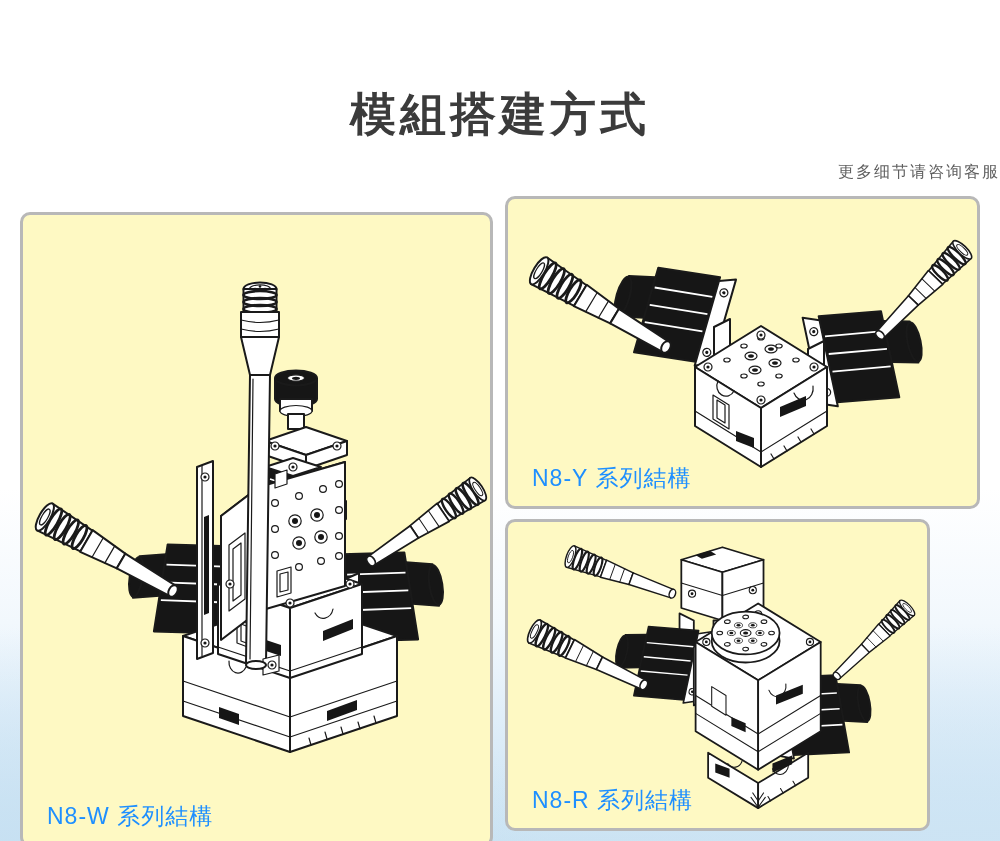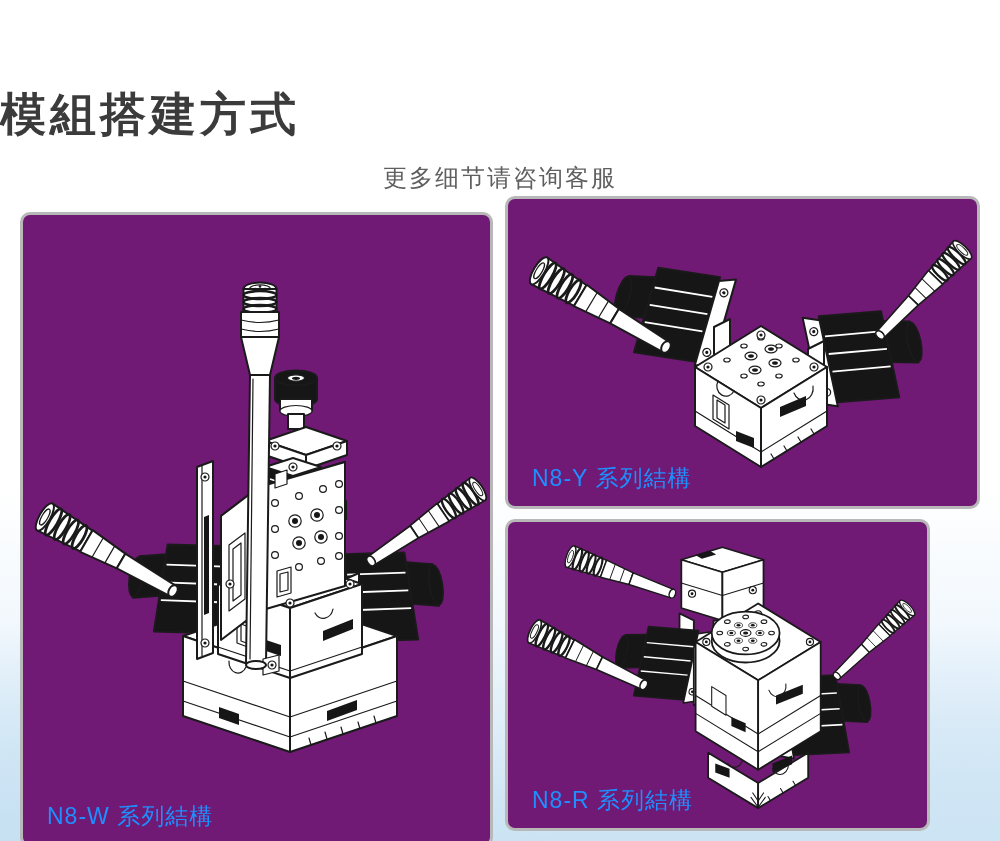--- a/index.html
+++ b/index.html
@@ -5,29 +5,29 @@
   html,body{margin:0;padding:0;}
   body{
     width:1000px;height:841px;position:relative;overflow:hidden;
     font-family:"Liberation Sans","DejaVu Sans",sans-serif;
     background:
       radial-gradient(900px 420px at 6% 102%, rgba(198,224,242,.9) 0%, rgba(198,224,242,0) 55%),
       radial-gradient(900px 420px at 96% 102%, rgba(205,228,244,.85) 0%, rgba(205,228,244,0) 55%),
       linear-gradient(180deg,#ffffff 0%,#ffffff 58%,#f2f8fd 74%,#dcecf8 88%,#cbe3f3 100%);
   }
   .title{
-    margin:0;padding-top:84px;
+    margin:0;padding-top:84px;text-align:center;
     font-size:46px;font-weight:600;letter-spacing:4px;color:#3b3b3b;
   }
   .subtitle{
-    margin-top:16px;text-align:center;
-    font-size:24px;letter-spacing:2px;color:#5f5f5f;
+    margin-top:16px;text-align:right;
+    font-size:16px;letter-spacing:2px;color:#5f5f5f;
   }
   .panel{
-    position:absolute;background:#701a75;border:3px solid #b8b8b8;
+    position:absolute;background:#fef9c3;border:3px solid #b8b8b8;
     border-radius:10px;box-sizing:border-box;
   }
   .panel-w{left:20px;top:212px;width:473px;height:635px;}
   .panel-y{left:505px;top:196px;width:475px;height:313px;}
   .panel-r{left:505px;top:519px;width:425px;height:312px;}
   .fig{position:absolute;left:0;top:0;width:100%;height:100%;}
   .plabel{
     position:absolute;left:24px;bottom:12px;
     font-size:23px;color:#1e8fff;letter-spacing:1px;white-space:nowrap;
   }

